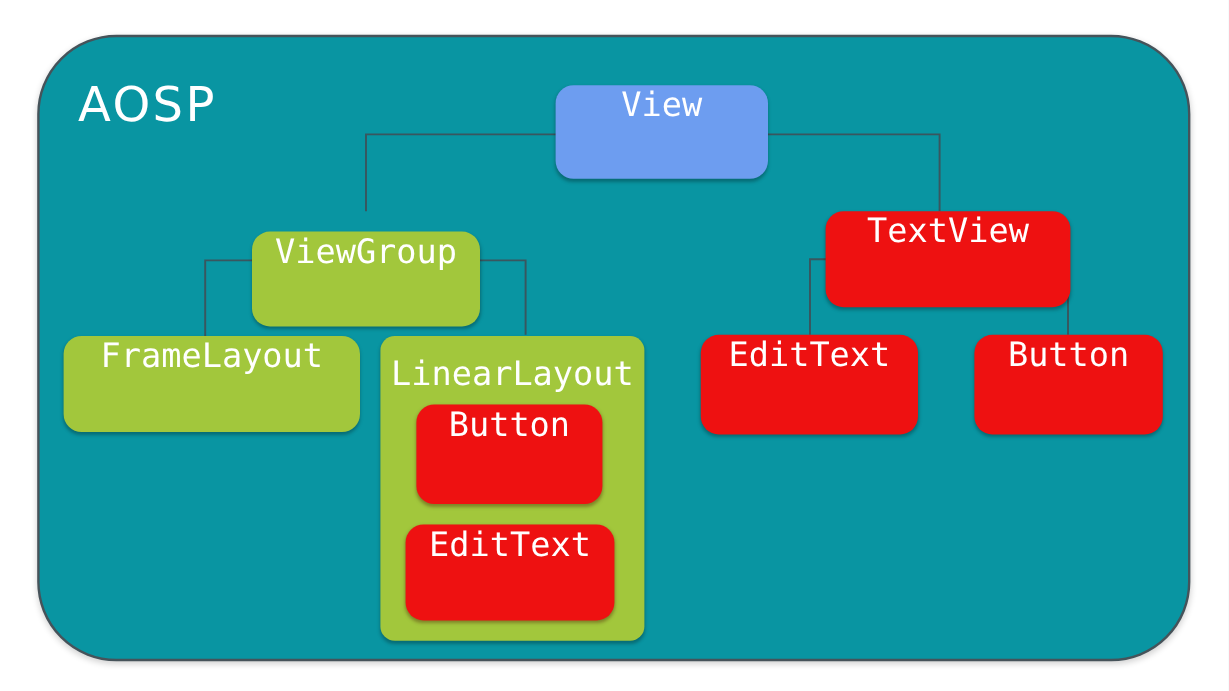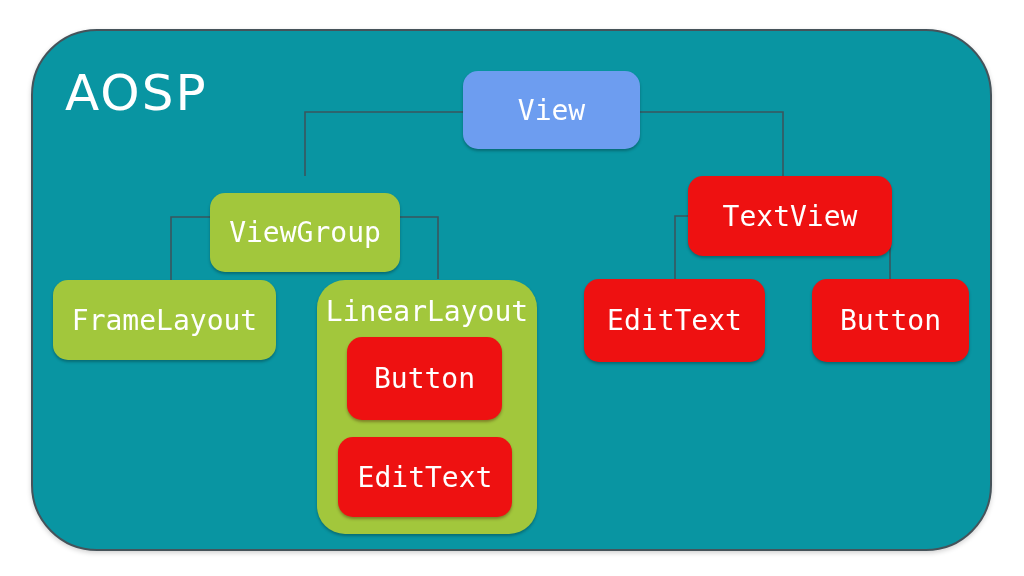--- a/index.html
+++ b/index.html
@@ -14,50 +14,50 @@
     box-sizing:border-box;
     background:var(--background,#0995A2);
     border:2px solid var(--panel-border,#46535A);
     border-radius:66px;
     box-shadow:0 2px 5px rgba(0,0,0,.18);
   }
 
   .slide-title{
     position:absolute;left:65px;top:68px;
     color:var(--text,#FDFEFE);
-    font-size:50px;line-height:1;font-weight:400;letter-spacing:2px;
+    font-size:40px;line-height:1;font-weight:400;letter-spacing:2px;
   }
 
   svg.connectors{position:absolute;left:0;top:0;width:1024px;height:576px;z-index:1;}
   svg.connectors path{fill:none;stroke:var(--connector,#3A565E);stroke-width:1.6px;}
 
   .node{
     position:absolute;z-index:2;
     box-sizing:border-box;
     border-radius:15px;
     color:var(--text,#FFFFFF);
     font-family:"DejaVu Sans Mono","Liberation Mono",monospace;
     font-size:28px;
-    display:flex;align-items:center;justify-content:center;
+    display:flex;align-items:flex-start;justify-content:center;
     box-shadow:0 2px 3px rgba(0,0,0,.28);
   }
   .node--blue{background:var(--view-node,#6D9DF0);}
   .node--green{background:var(--group-node,#A2C73C);}
   .node--red{background:var(--widget-node,#EE1111);}
 
   .node-view       {left:463px;top:71px; width:177px;height:78px;}
   .node-viewgroup  {left:210px;top:176px;width:190px;height:79px;margin-top:17px;}
   .node-textview   {left:688px;top:176px;width:204px;height:80px;}
-  .node-framelayout{left:53px; top:280px;width:223px;height:80px;}
+  .node-framelayout{left:53px; top:280px;width:247px;height:80px;}
   .node-edittext2  {left:584px;top:279px;width:181px;height:83px;}
   .node-button2    {left:812px;top:279px;width:157px;height:83px;}
 
   .node-linearlayout{
     left:317px;top:280px;width:220px;height:254px;
-    display:block;border-radius:28px;
+    display:block;border-radius:12px;
   }
   .node-linearlayout .container-label{
     display:block;text-align:center;padding-top:15px;
   }
   .node-linearlayout .node{box-shadow:0 2px 3px rgba(60,0,0,.35);}
   .node-lin-button  {left:30px;top:57px; width:155px;height:83px;}
   .node-lin-edittext{left:21px;top:157px;width:174px;height:80px;}
 </style>
 </head>
 <body>

